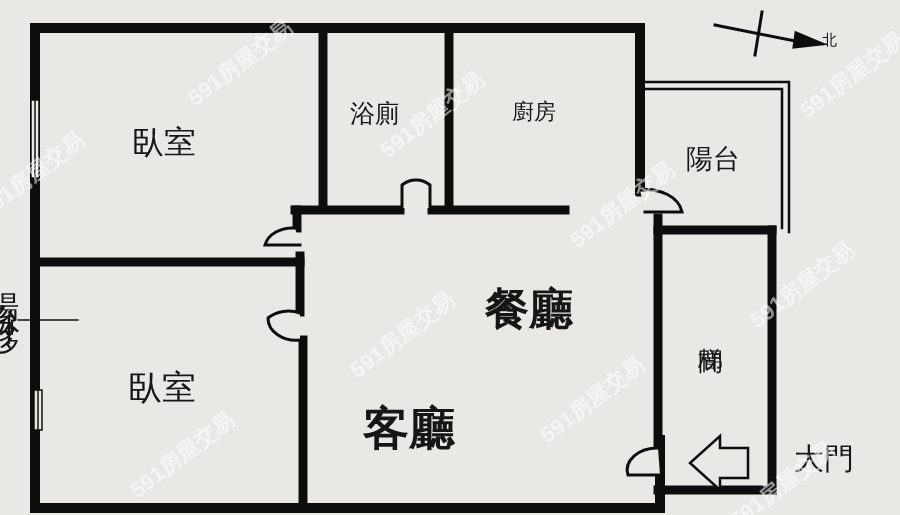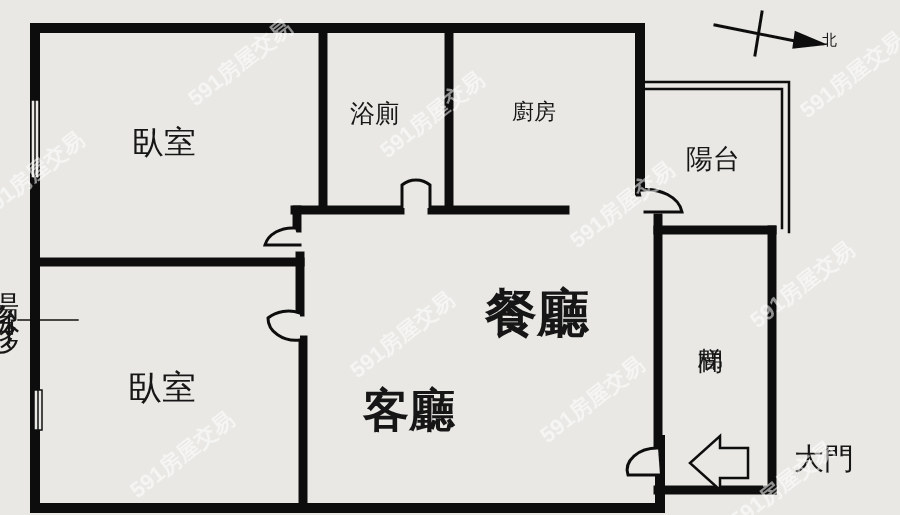--- a/index.html
+++ b/index.html
@@ -92,22 +92,22 @@
       <path d="M796 33 L822 44 L794 47 Z" fill="#111"></path>
     </g>
   </g>
 </svg>
 
 <div class="lbl" style="left:132px;top:126px;font-size:32px;">臥室</div>
 <div class="lbl" style="left:350px;top:101px;font-size:25px;">浴廁</div>
 <div class="lbl" style="left:512px;top:101px;font-size:22px;">廚房</div>
 <div class="lbl" style="left:686px;top:145px;font-size:27px;text-align:center;">陽台</div>
 <div class="lbl" style="left:128px;top:370px;font-size:34px;">臥室</div>
-<div class="lbl" style="left:485px;top:287px;font-size:52px;font-weight:bold;">餐廳</div>
-<div class="lbl" style="left:363px;top:387px;font-size:46px;font-weight:bold;">客廳</div>
+<div class="lbl" style="left:485px;top:287px;font-size:44px;font-weight:bold;">餐廳</div>
+<div class="lbl" style="left:363px;top:405px;font-size:46px;font-weight:bold;">客廳</div>
 <div class="lbl vert" style="left:698px;top:328px;font-size:25px;">梯間</div>
 
 <div class="lbl" style="left:794px;top:444px;font-size:30px;">大門</div>
 <div class="lbl vert" style="left:-12px;top:268px;font-size:32px;letter-spacing:10px;">陽台外移</div>
 <div class="lbl" style="left:822px;top:33px;font-size:15px;">北</div>
 
 <div class="wm" style="left:178px;top:48px;">591房屋交易</div>
 <div class="wm" style="left:370px;top:100px;">591房屋交易</div>
 <div class="wm" style="left:560px;top:190px;">591房屋交易</div>
 <div class="wm" style="left:790px;top:60px;">591房屋交易</div>

